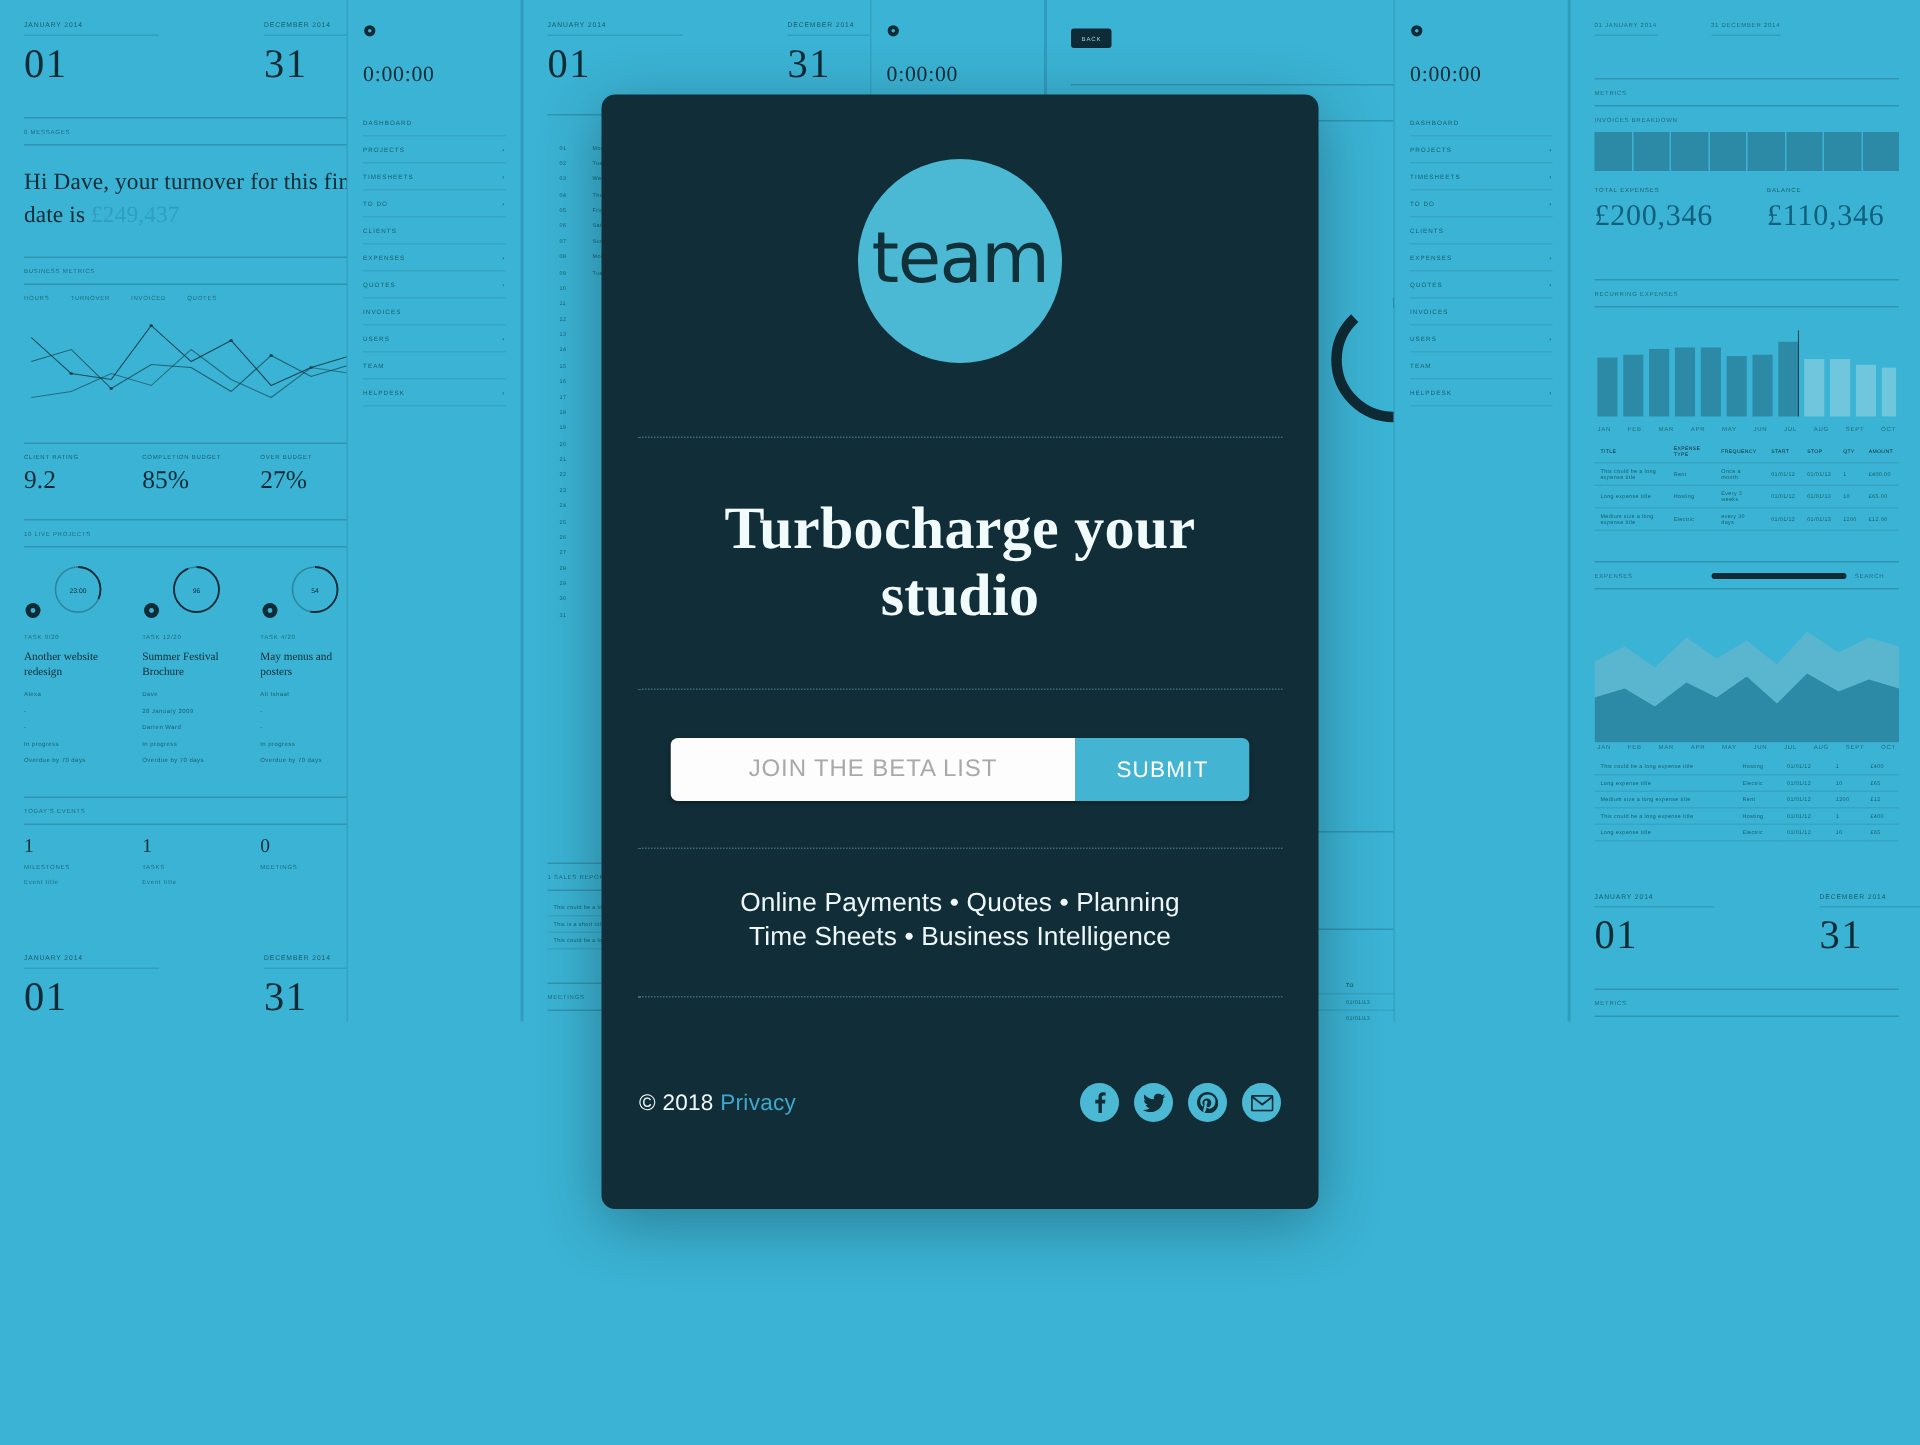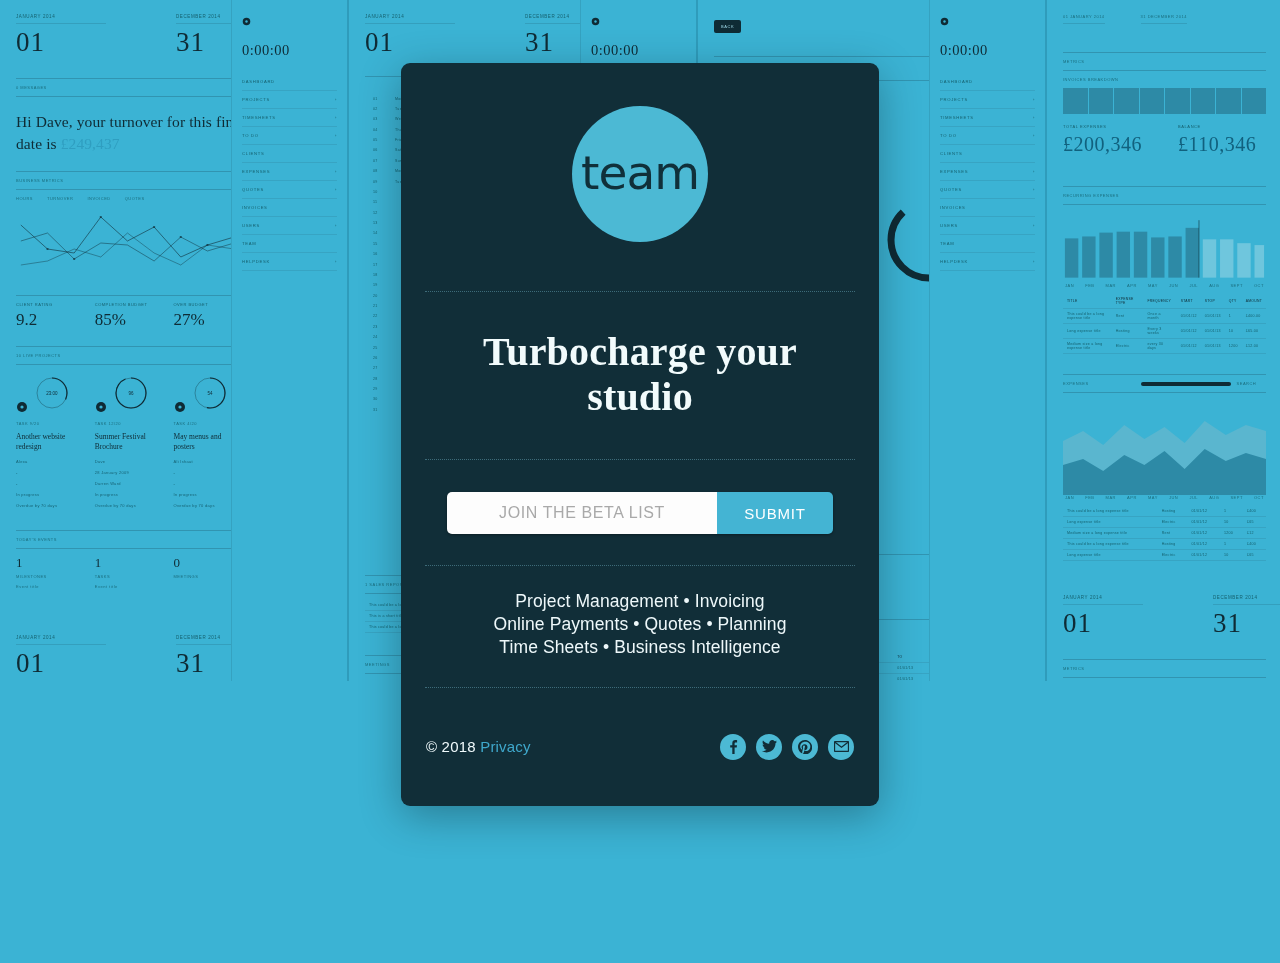--- a/index.html
+++ b/index.html
@@ -1261,21 +1261,20 @@
   <div id="form-area">
     <form id="signup-form">
       <input id="email-input" type="text" placeholder="JOIN THE BETA LIST" style="">
       <button id="submit-button" type="submit">SUBMIT</button>
     </form>
   </div>
 
   <div class="dotted"></div>
 
   <div id="features">
-    <div class="feature-line">Project Management • Invoicing</div>
     <div class="feature-line">Online Payments • Quotes • Planning</div>
     <div class="feature-line">Time Sheets • Business Intelligence</div>
   </div>
 
   <div class="dotted"></div>
 
   <div id="footer">
     <div id="copyright">
       <span>© 2018</span>
       <a id="privacy-link" href="#">Privacy</a>

